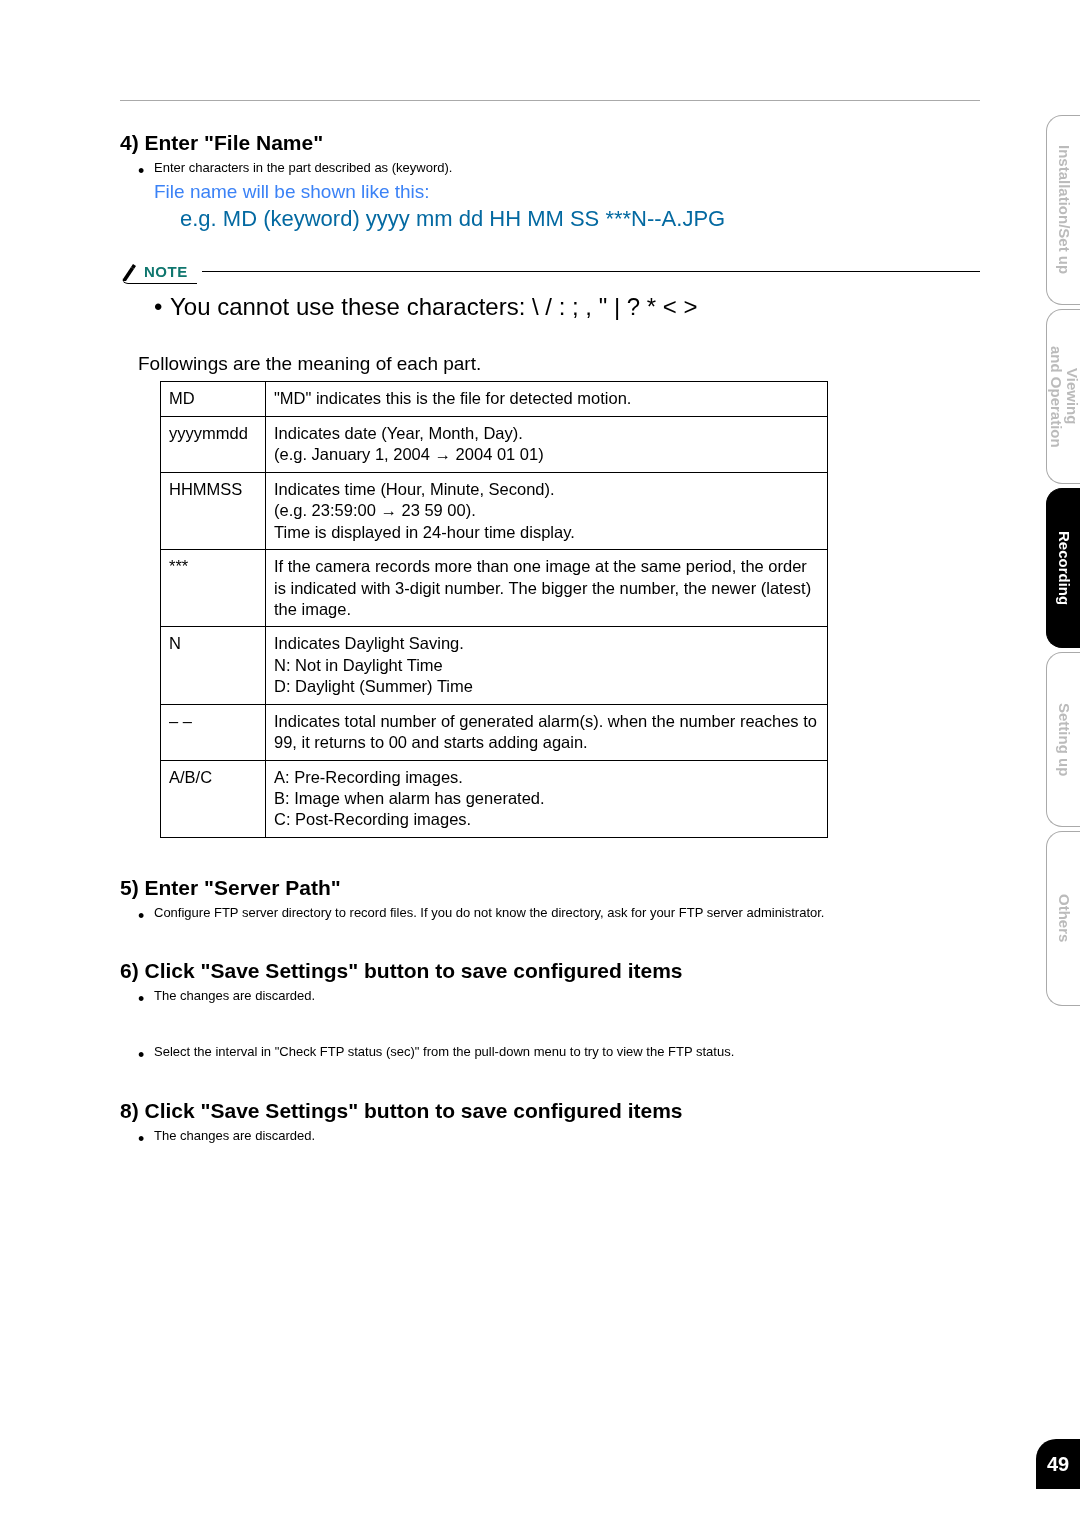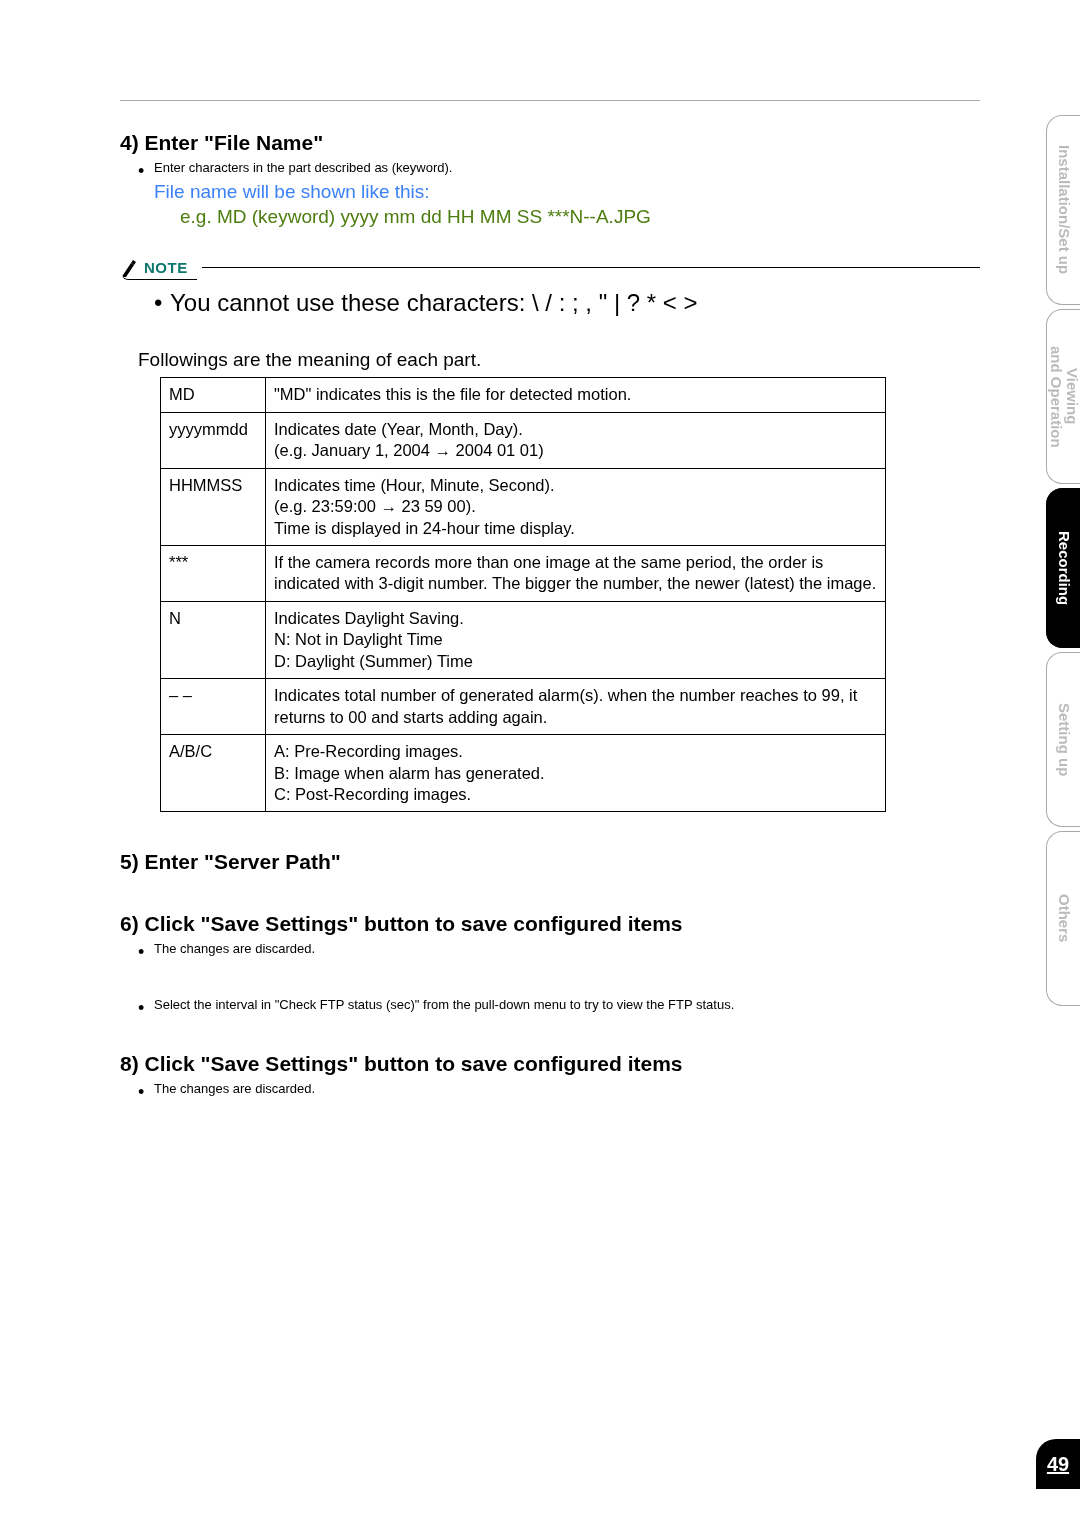--- a/index.html
+++ b/index.html
@@ -40,22 +40,22 @@
     left: 18px;
     font-size: 18px;
   }
   .indent-line {
     font-size: 19px;
     color: #3b82f6;
     padding-left: 34px;
     line-height: 1.35;
   }
   .indent-more {
-    font-size: 19px;
-    color: #4d7c0f;
+    font-size: 22px;
+    color: #0369a1;
     padding-left: 60px;
     line-height: 1.35;
   }
   .note-block {
     margin-top: 28px;
   }
   .note-header {
     display: flex;
     align-items: center;
     gap: 8px;
@@ -100,21 +100,21 @@
   }
   .followings {
     font-size: 19px;
     margin-top: 30px;
     margin-bottom: 6px;
     padding-left: 18px;
   }
   table.filename {
     border-collapse: collapse;
     margin-left: 40px;
-    width: 726px;
+    width: 668px;
     font-size: 16.5px;
   }
   table.filename td {
     border: 1px solid #000;
     padding: 6px 8px;
     vertical-align: top;
     line-height: 1.3;
   }
   table.filename td:first-child {
     width: 105px;
@@ -160,21 +160,20 @@
     width: 44px;
     height: 50px;
     background: #000;
     color: #fff;
     font-size: 20px;
     font-weight: bold;
     display: flex;
     align-items: center;
     justify-content: center;
     border-radius: 20px 0 0 0;
-    text-decoration: underline;
   }
 </style>
 </head>
 <body>
 
 <div class="page">
 
   <div class="hr-top"></div>
 
   <div>
@@ -226,20 +225,21 @@
         </tr>
       <tr>
           <td>A/B/C</td>
           <td>A: Pre-Recording images.<br>B: Image when alarm has generated.<br>C: Post-Recording images.</td>
         </tr>
     </tbody>
   </table>
 
   <div class="section-block">
     <div class="section-heading">5) Enter "Server Path"</div>
+    <div class="bullet-item">Configure FTP server directory to record files. If you do not know the directory, ask for your FTP server administrator.</div>
   </div>
 
   <div class="section-block">
     <div class="section-heading">6) Click "Save Settings" button to save configured items</div>
     <div class="bullet-item">The changes are discarded.</div>
   </div>
 
   <div class="section-block">
     <div class="bullet-item">Select the interval in "Check FTP status (sec)" from the pull-down menu to try to view the FTP status.</div>
   </div>

